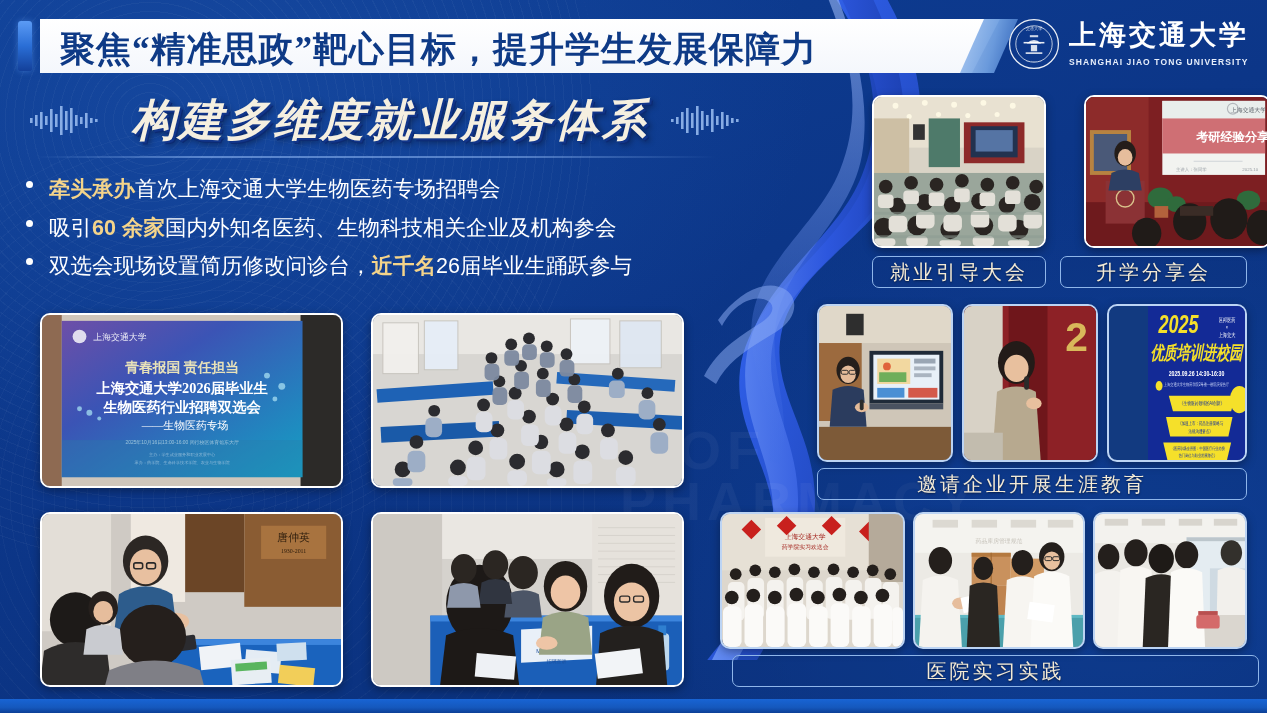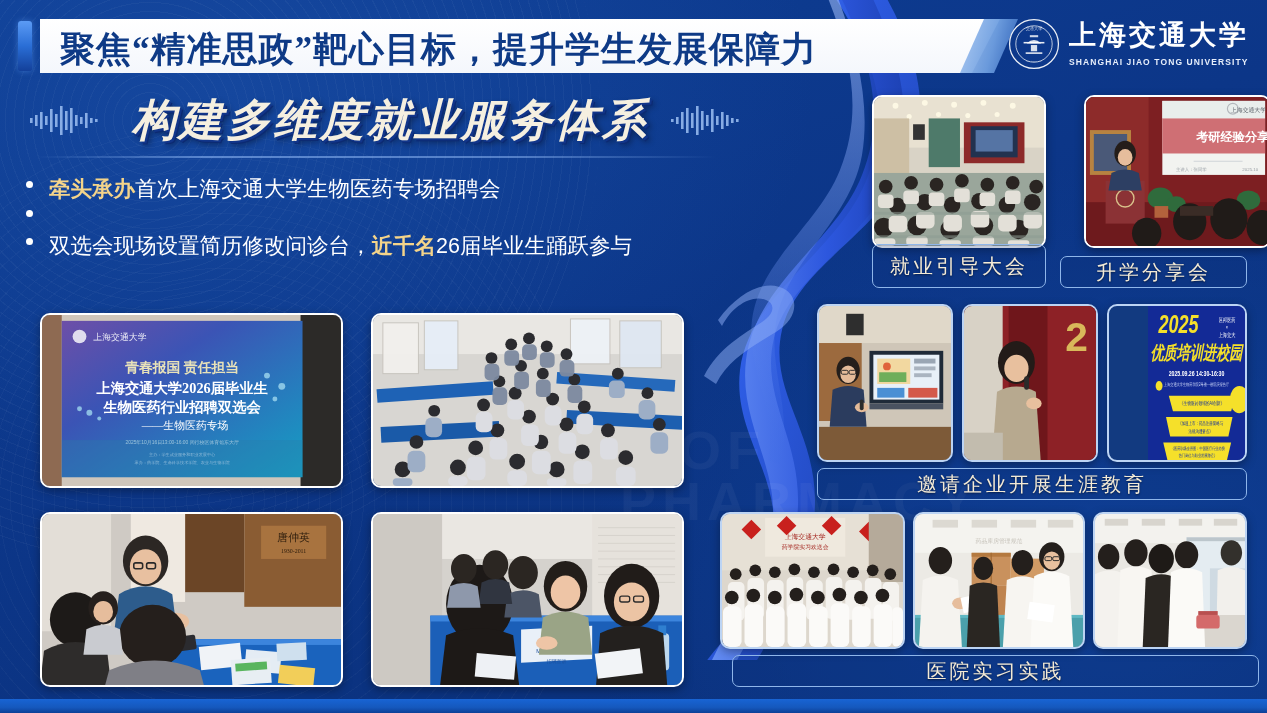--- a/index.html
+++ b/index.html
@@ -308,20 +308,21 @@
 
   <div class="divider"></div>
 
   <div class="bullets">
     <div class="bullet-row">
       <span class="bullet-dot"></span>
       <span class="bullet-text"><span class="hl">牵头承办</span><span>首次上海交通大学生物医药专场招聘会</span></span>
     </div>
     <div class="bullet-row">
       <span class="bullet-dot"></span>
+      <span class="bullet-text"><span>吸引</span><span class="hl">60 余家</span><span>国内外知名医药、生物科技相关企业及机构参会</span></span>
     </div>
     <div class="bullet-row">
       <span class="bullet-dot"></span>
       <span class="bullet-text"><span>双选会现场设置简历修改问诊台，</span><span class="hl">近千名</span><span>26届毕业生踊跃参与</span></span>
     </div>
   </div>
 
   <div class="photo" style="left:40px; top:313px; width:303px; height:175px;">
     <svg viewBox="0 0 303 175" preserveAspectRatio="none">
       <defs>
@@ -665,21 +666,21 @@
       <g fill="#201b18">
         <ellipse cx="106" cy="128" rx="17" ry="19"></ellipse>
         <ellipse cx="146" cy="125" rx="19" ry="21"></ellipse>
         <ellipse cx="180" cy="134" rx="16" ry="18"></ellipse>
         <ellipse cx="62" cy="140" rx="15" ry="16"></ellipse>
       </g>
       <rect x="96" y="112" width="34" height="10" fill="#3a2c26"></rect>
     </svg>
   </div>
 
-  <div class="caption" style="left:872px; top:244px; width:174px; height:44px;">
+  <div class="caption" style="left:872px; top:256px; width:174px; height:32px;">
     <span>就业引导大会</span>
   </div>
   <div class="caption" style="left:1060px; top:256px; width:187px; height:32px;">
     <span>升学分享会</span>
   </div>
 
   <div class="photo thin" style="left:817px; top:304px; width:136px; height:158px;">
     <svg viewBox="0 0 136 158" preserveAspectRatio="none">
       <rect width="136" height="158" fill="#cfc6b8"></rect>
       <rect x="0" y="0" width="136" height="38" fill="#e0d8c9"></rect>

